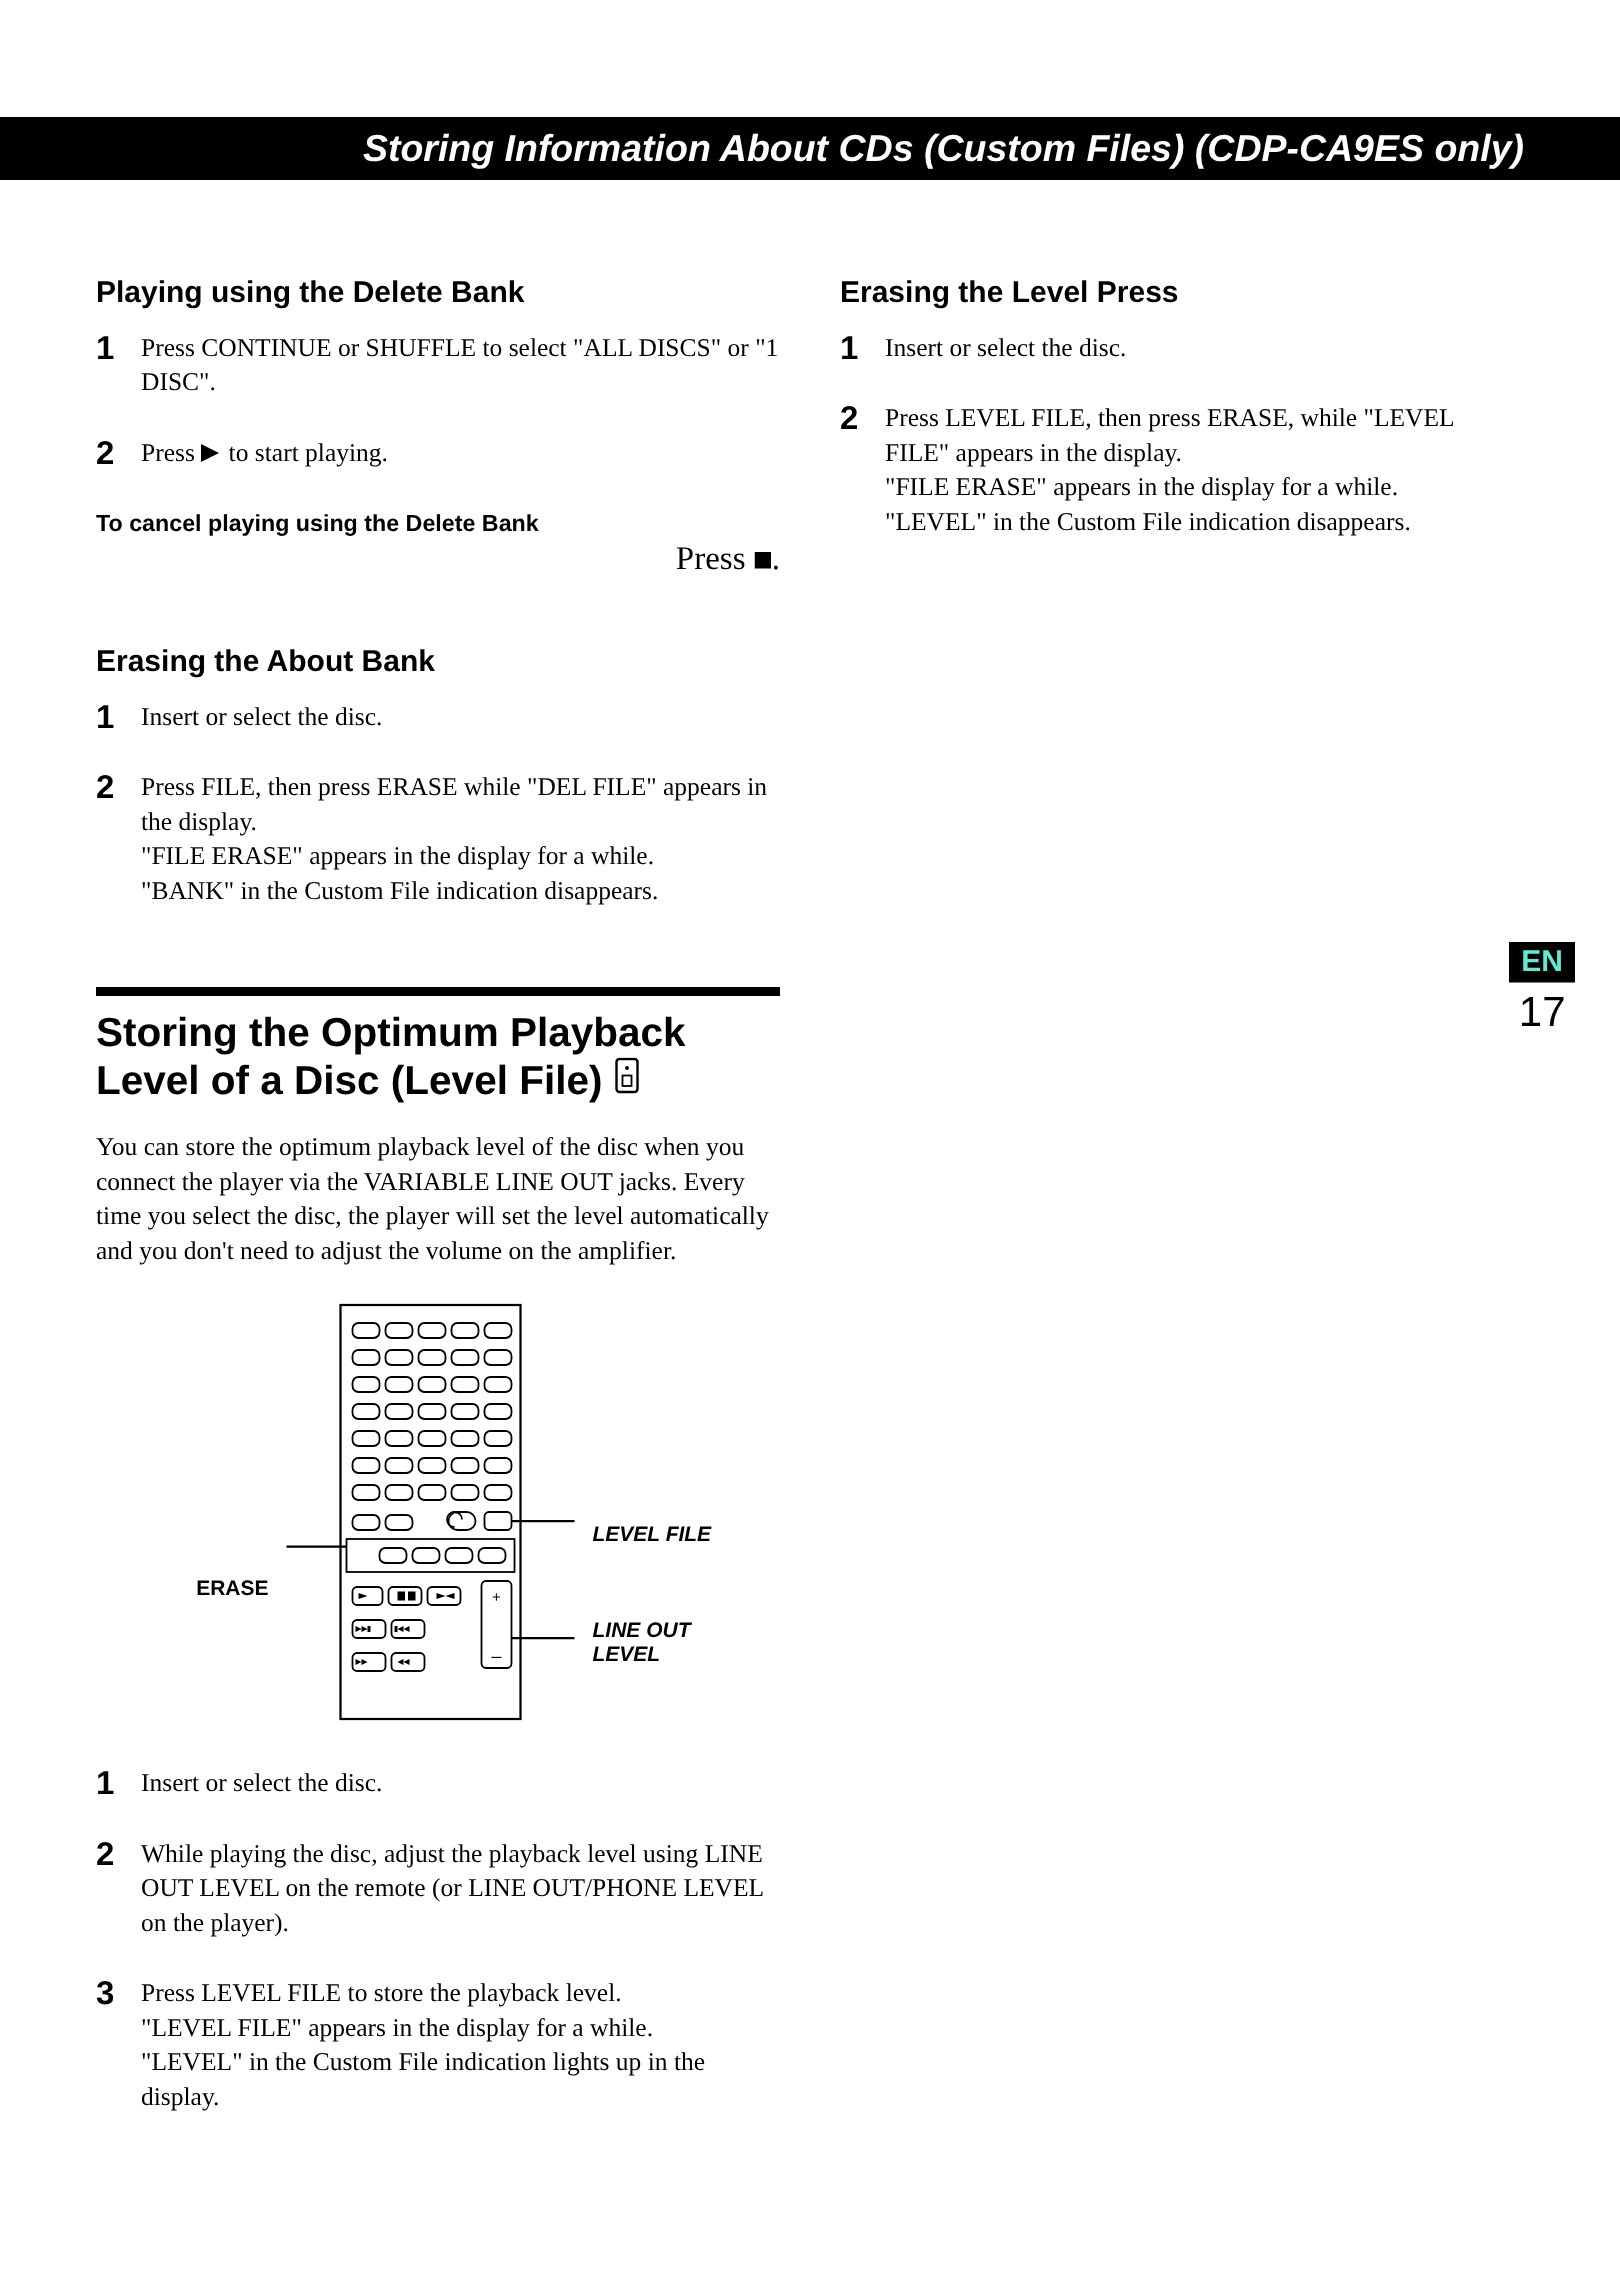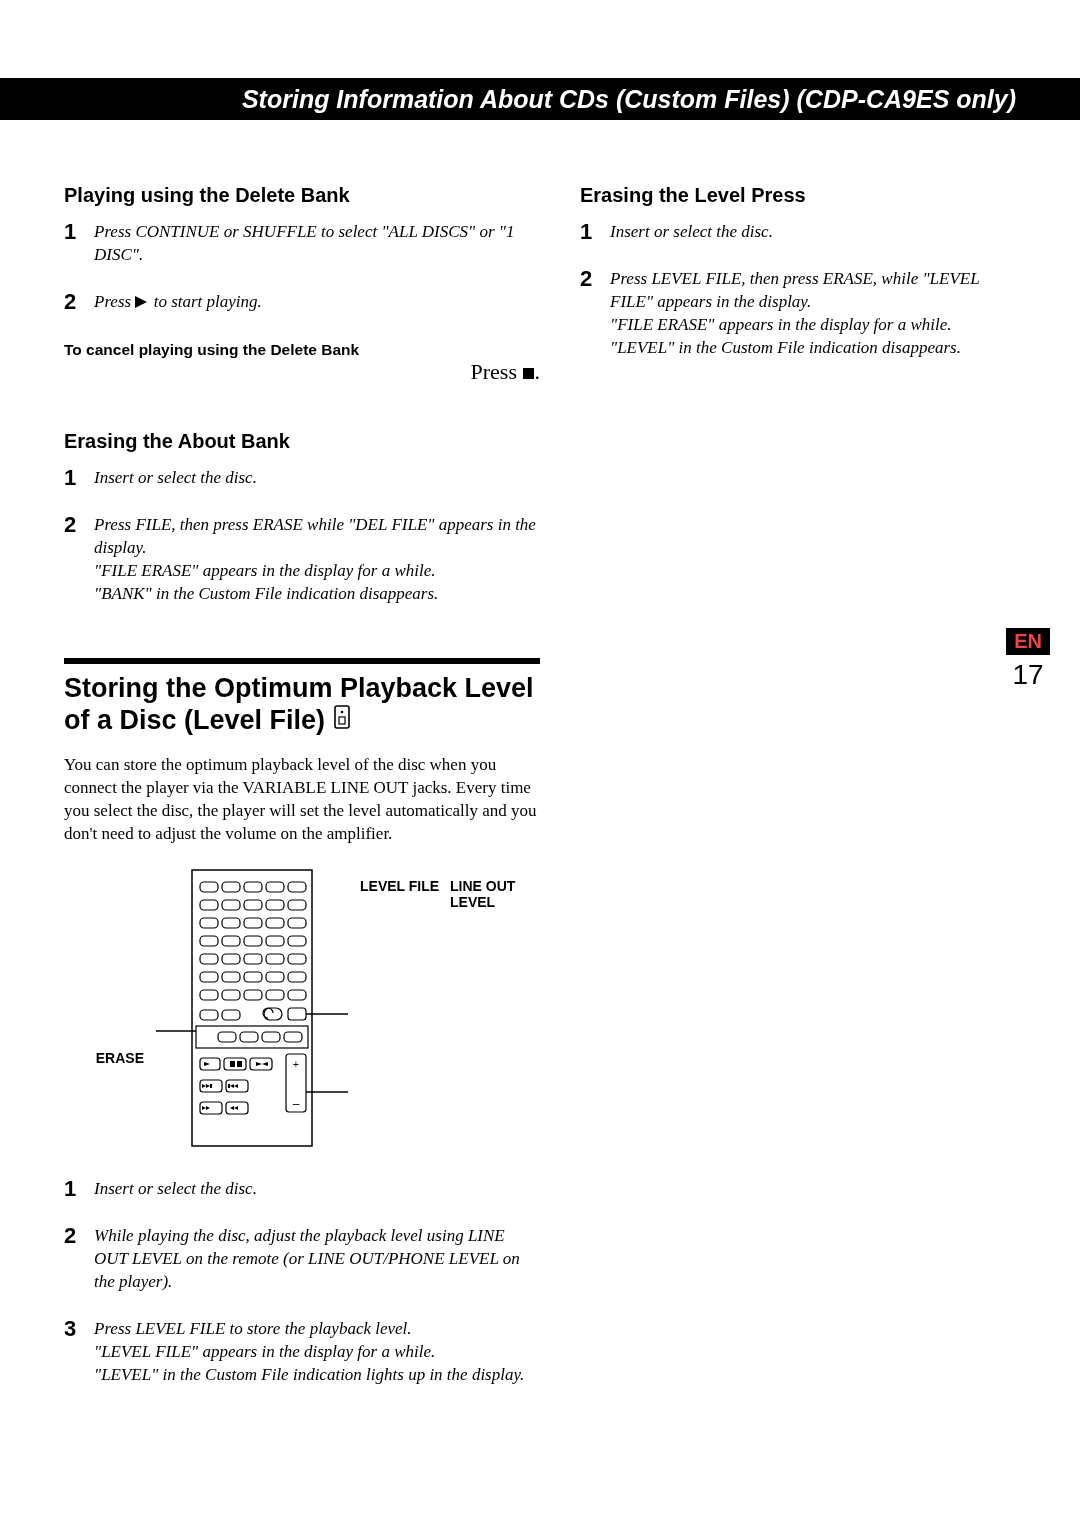--- a/index.html
+++ b/index.html
@@ -5,34 +5,34 @@
   * { box-sizing: border-box; margin: 0; padding: 0; }
   html, body { width: 1080px; background: #fff; font-family: Georgia, 'Times New Roman', serif; color: #000; }
   .page { width: 1080px; height: 1528px; position: relative; padding: 0; }
   .header-bar { background: #000; color: #fff; height: 42px; margin-top: 78px; display: flex; align-items: center; justify-content: flex-end; padding-right: 64px; }
   .header-bar span { font-family: Arial, Helvetica, sans-serif; font-weight: bold; font-style: italic; font-size: 25px; }
   .content { display: flex; padding: 48px 64px 0 64px; gap: 40px; }
   .col { flex: 1; margin-top: 16px; }
   h3.subhead { font-family: Arial, Helvetica, sans-serif; font-weight: bold; font-size: 20px; margin-bottom: 14px; }
   .step { display: flex; margin-bottom: 24px; }
   .step-num { font-family: Arial, Helvetica, sans-serif; font-weight: bold; font-size: 22px; width: 30px; flex-shrink: 0; line-height: 1; }
-  .step-body { font-size: 17px; line-height: 1.35; font-family: 'Palatino Linotype', Palatino, Georgia, serif; font-style: italic; }
+  .step-body { font-size: 17px; line-height: 1.35; font-family: 'Palatino Linotype', Palatino, Georgia, serif; }
   .boldline { font-family: Arial, Helvetica, sans-serif; font-weight: bold; font-size: 15.5px; margin-top: 26px; }
   .boldline-body { font-size: 22px; font-family: Liberation Serif, serif; text-align: right; }
   .section-rule { border-top: 6px solid #000; margin-top: 52px; margin-bottom: 8px; }
   h2.sechead { font-family: Arial, Helvetica, sans-serif; font-weight: bold; font-size: 27px; line-height: 1.2; }
   .intro { font-size: 17px; line-height: 1.35; font-family: 'Palatino Linotype', Palatino, Georgia, serif; margin-top: 16px; margin-bottom: 22px; }
   .remote-wrap { display: flex; justify-content: center; margin: 10px 0 30px 0; }
   .remote-fig { display: flex; align-items: center; gap: 8px; }
   .label-box { font-family: Arial, Helvetica, sans-serif; font-weight: bold; font-size: 14px; }
   .label-left { text-align: right; width: 80px; }
   .label-right { width: 90px; }
   .remote-svg { display: block; }
   .side-tab { position: absolute; right: 30px; top: 550px; text-align: center; }
-  .side-tab .lang { background: #000; color: #ef4444; font-family: Arial, Helvetica, sans-serif; font-weight: bold; font-size: 20px; padding: 2px 8px; display: inline-block; }
+  .side-tab .lang { background: #000; color: #5eead4; font-family: Arial, Helvetica, sans-serif; font-weight: bold; font-size: 20px; padding: 2px 8px; display: inline-block; }
   .side-tab .pg { font-family: Arial, Helvetica, sans-serif; font-size: 28px; margin-top: 4px; }
   .play-icon, .stop-icon { display:inline-block; vertical-align: -1px; }
   .remote-icon-svg { display:inline-block; vertical-align:-2px; }
 </style>
 </head>
 <body>
 <div class="page">
 
 <div class="header-bar">
   <span>Storing Information About CDs (Custom Files) (CDP-CA9ES only)</span>
@@ -187,21 +187,21 @@
                 <polygon points="82,216 78,218 82,220"></polygon>
                 <polygon points="86,216 82,218 86,220"></polygon>
             <polygon points="50,238 54,240 50,242"></polygon>
                 <polygon points="54,238 58,240 54,242"></polygon>
             <polygon points="86,238 82,240 86,242"></polygon>
                 <polygon points="82,238 78,240 82,242"></polygon>
 
             <path d="M116 150 a5 5 0 1 1 5 -5" fill="none" stroke="#000" stroke-width="1.2"></path>
           </g>
         </svg>
-        <div style="display:flex;flex-direction:row;height:260px;">
+        <div style="display:flex;flex-direction:column;height:260px;font-style:italic;">
           <div style="height:136px;"></div>
           <div class="label-box label-right">LEVEL FILE</div>
           <div style="height:48px;"></div>
           <div class="label-box label-right" style="line-height:1.15;">LINE OUT LEVEL</div>
         </div>
       </div>
     </div>
 
     <div class="step">
       <div class="step-num">1</div>

